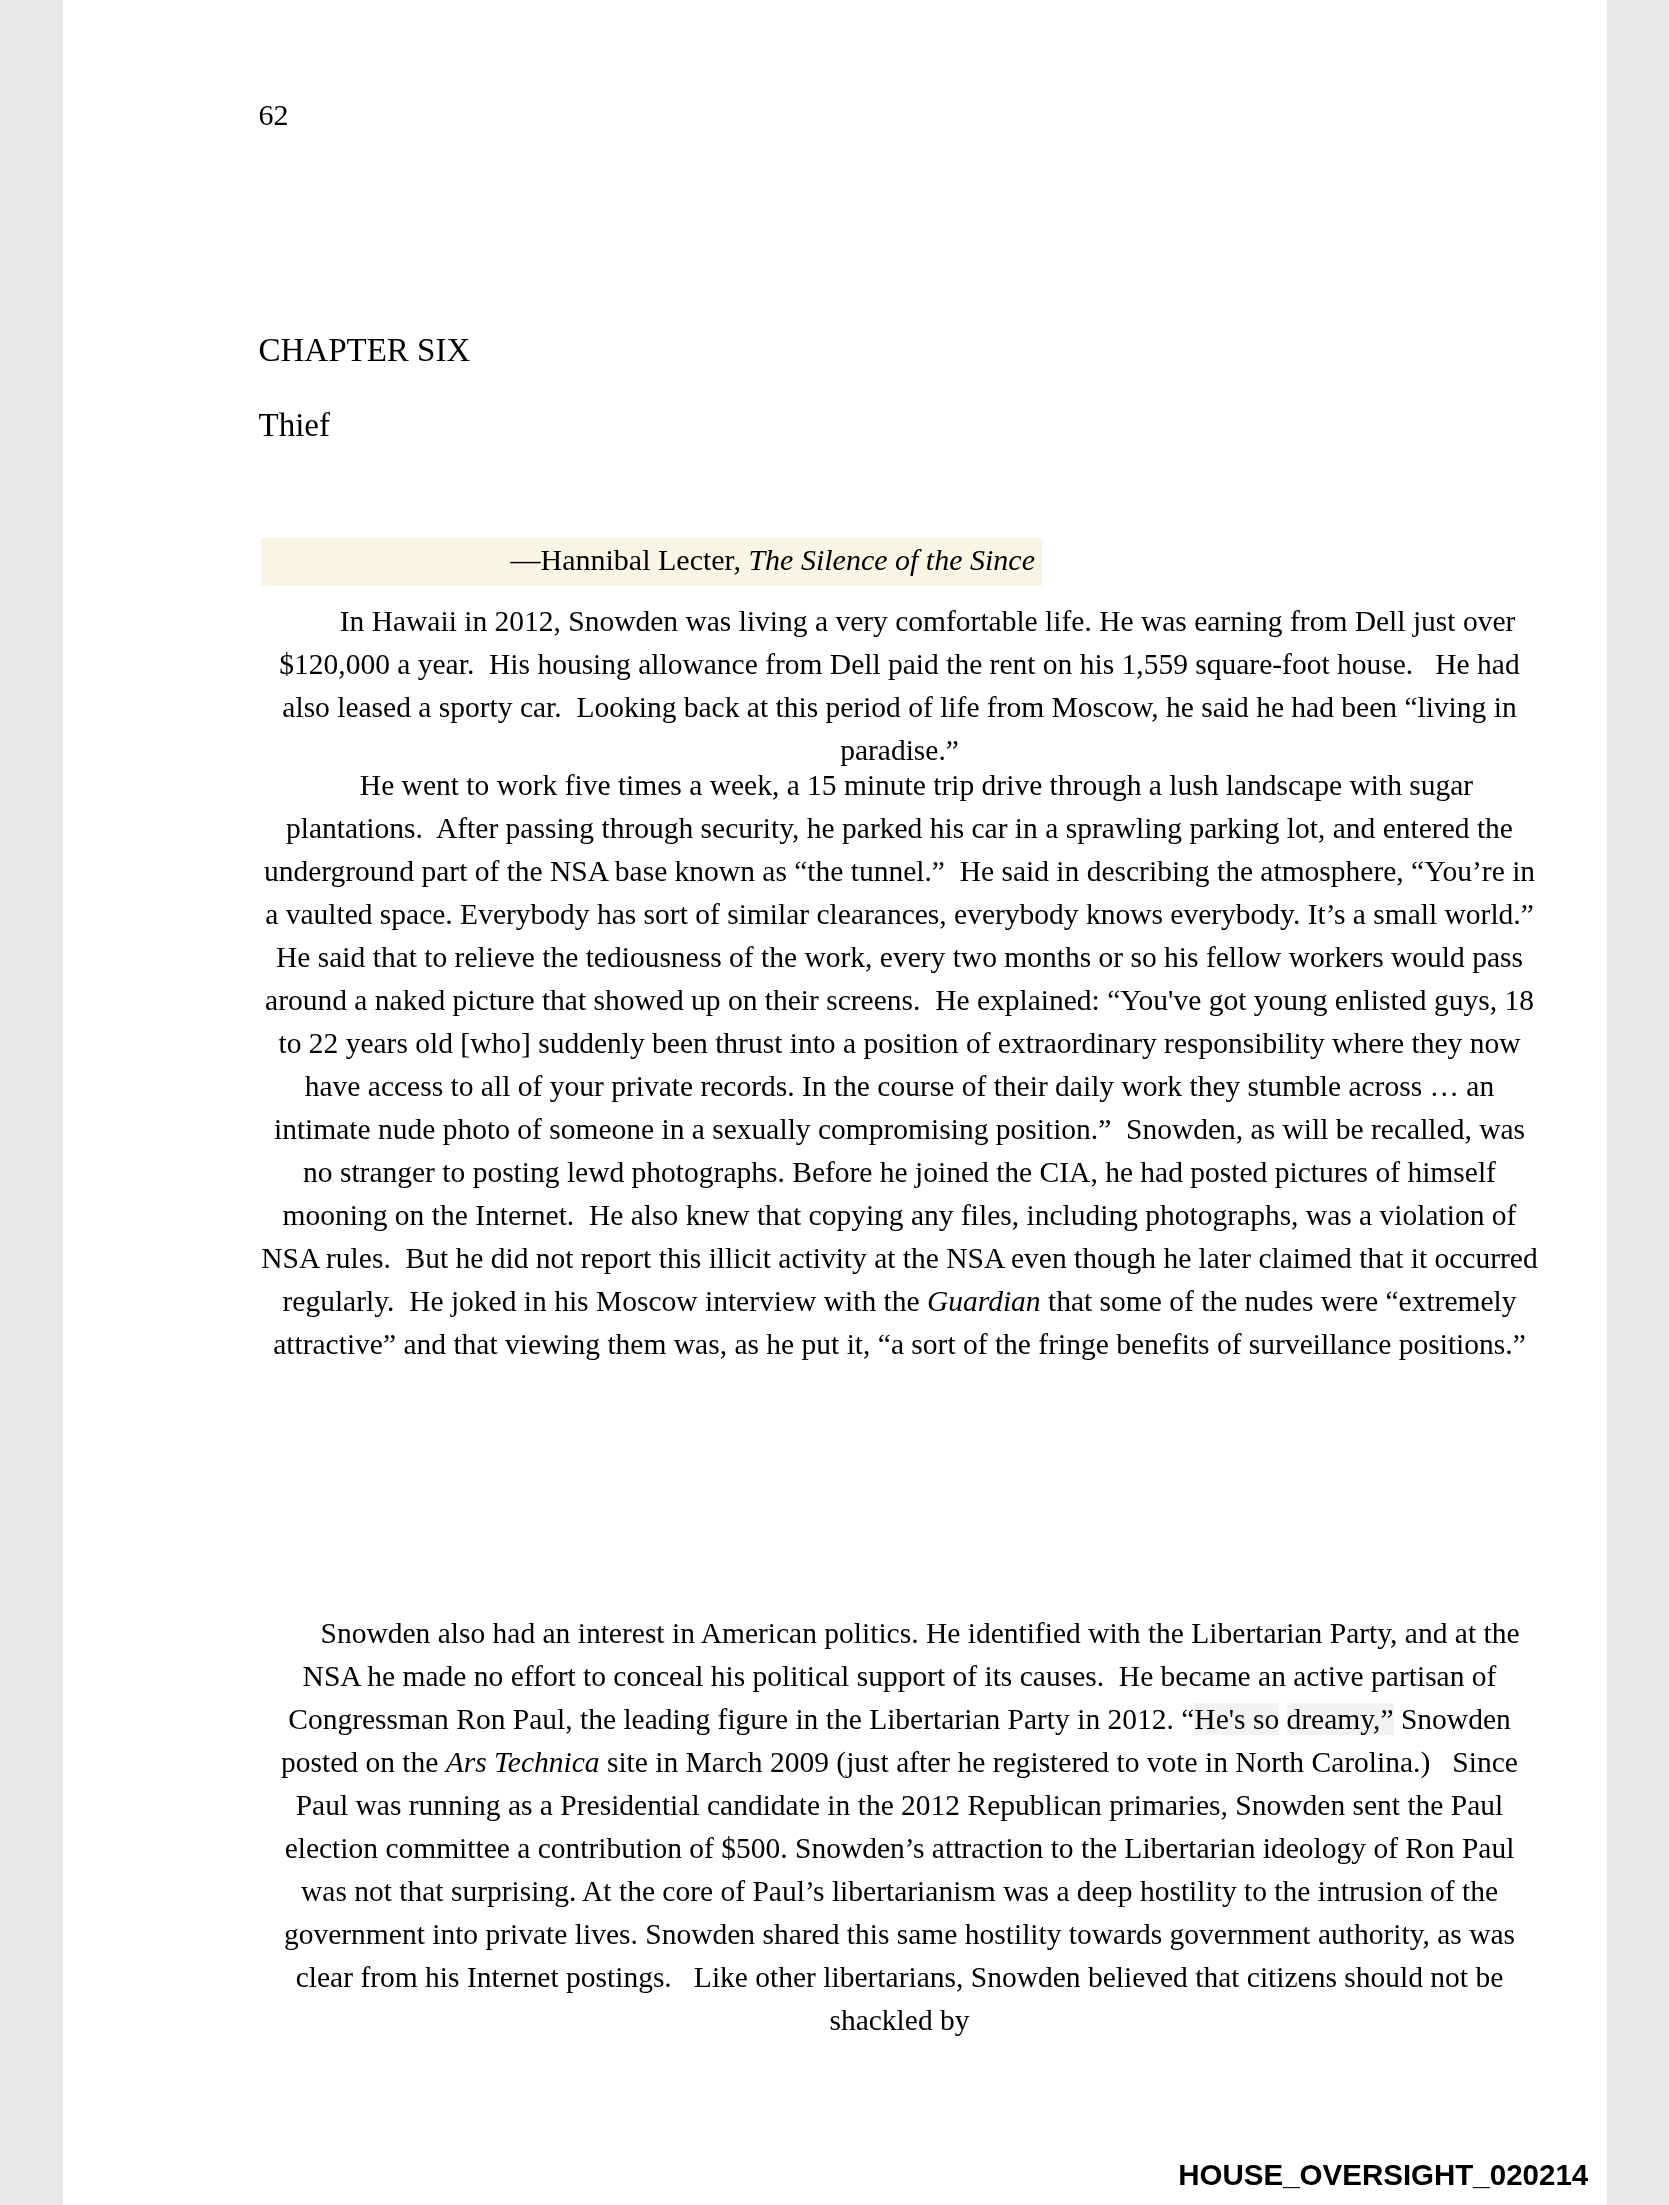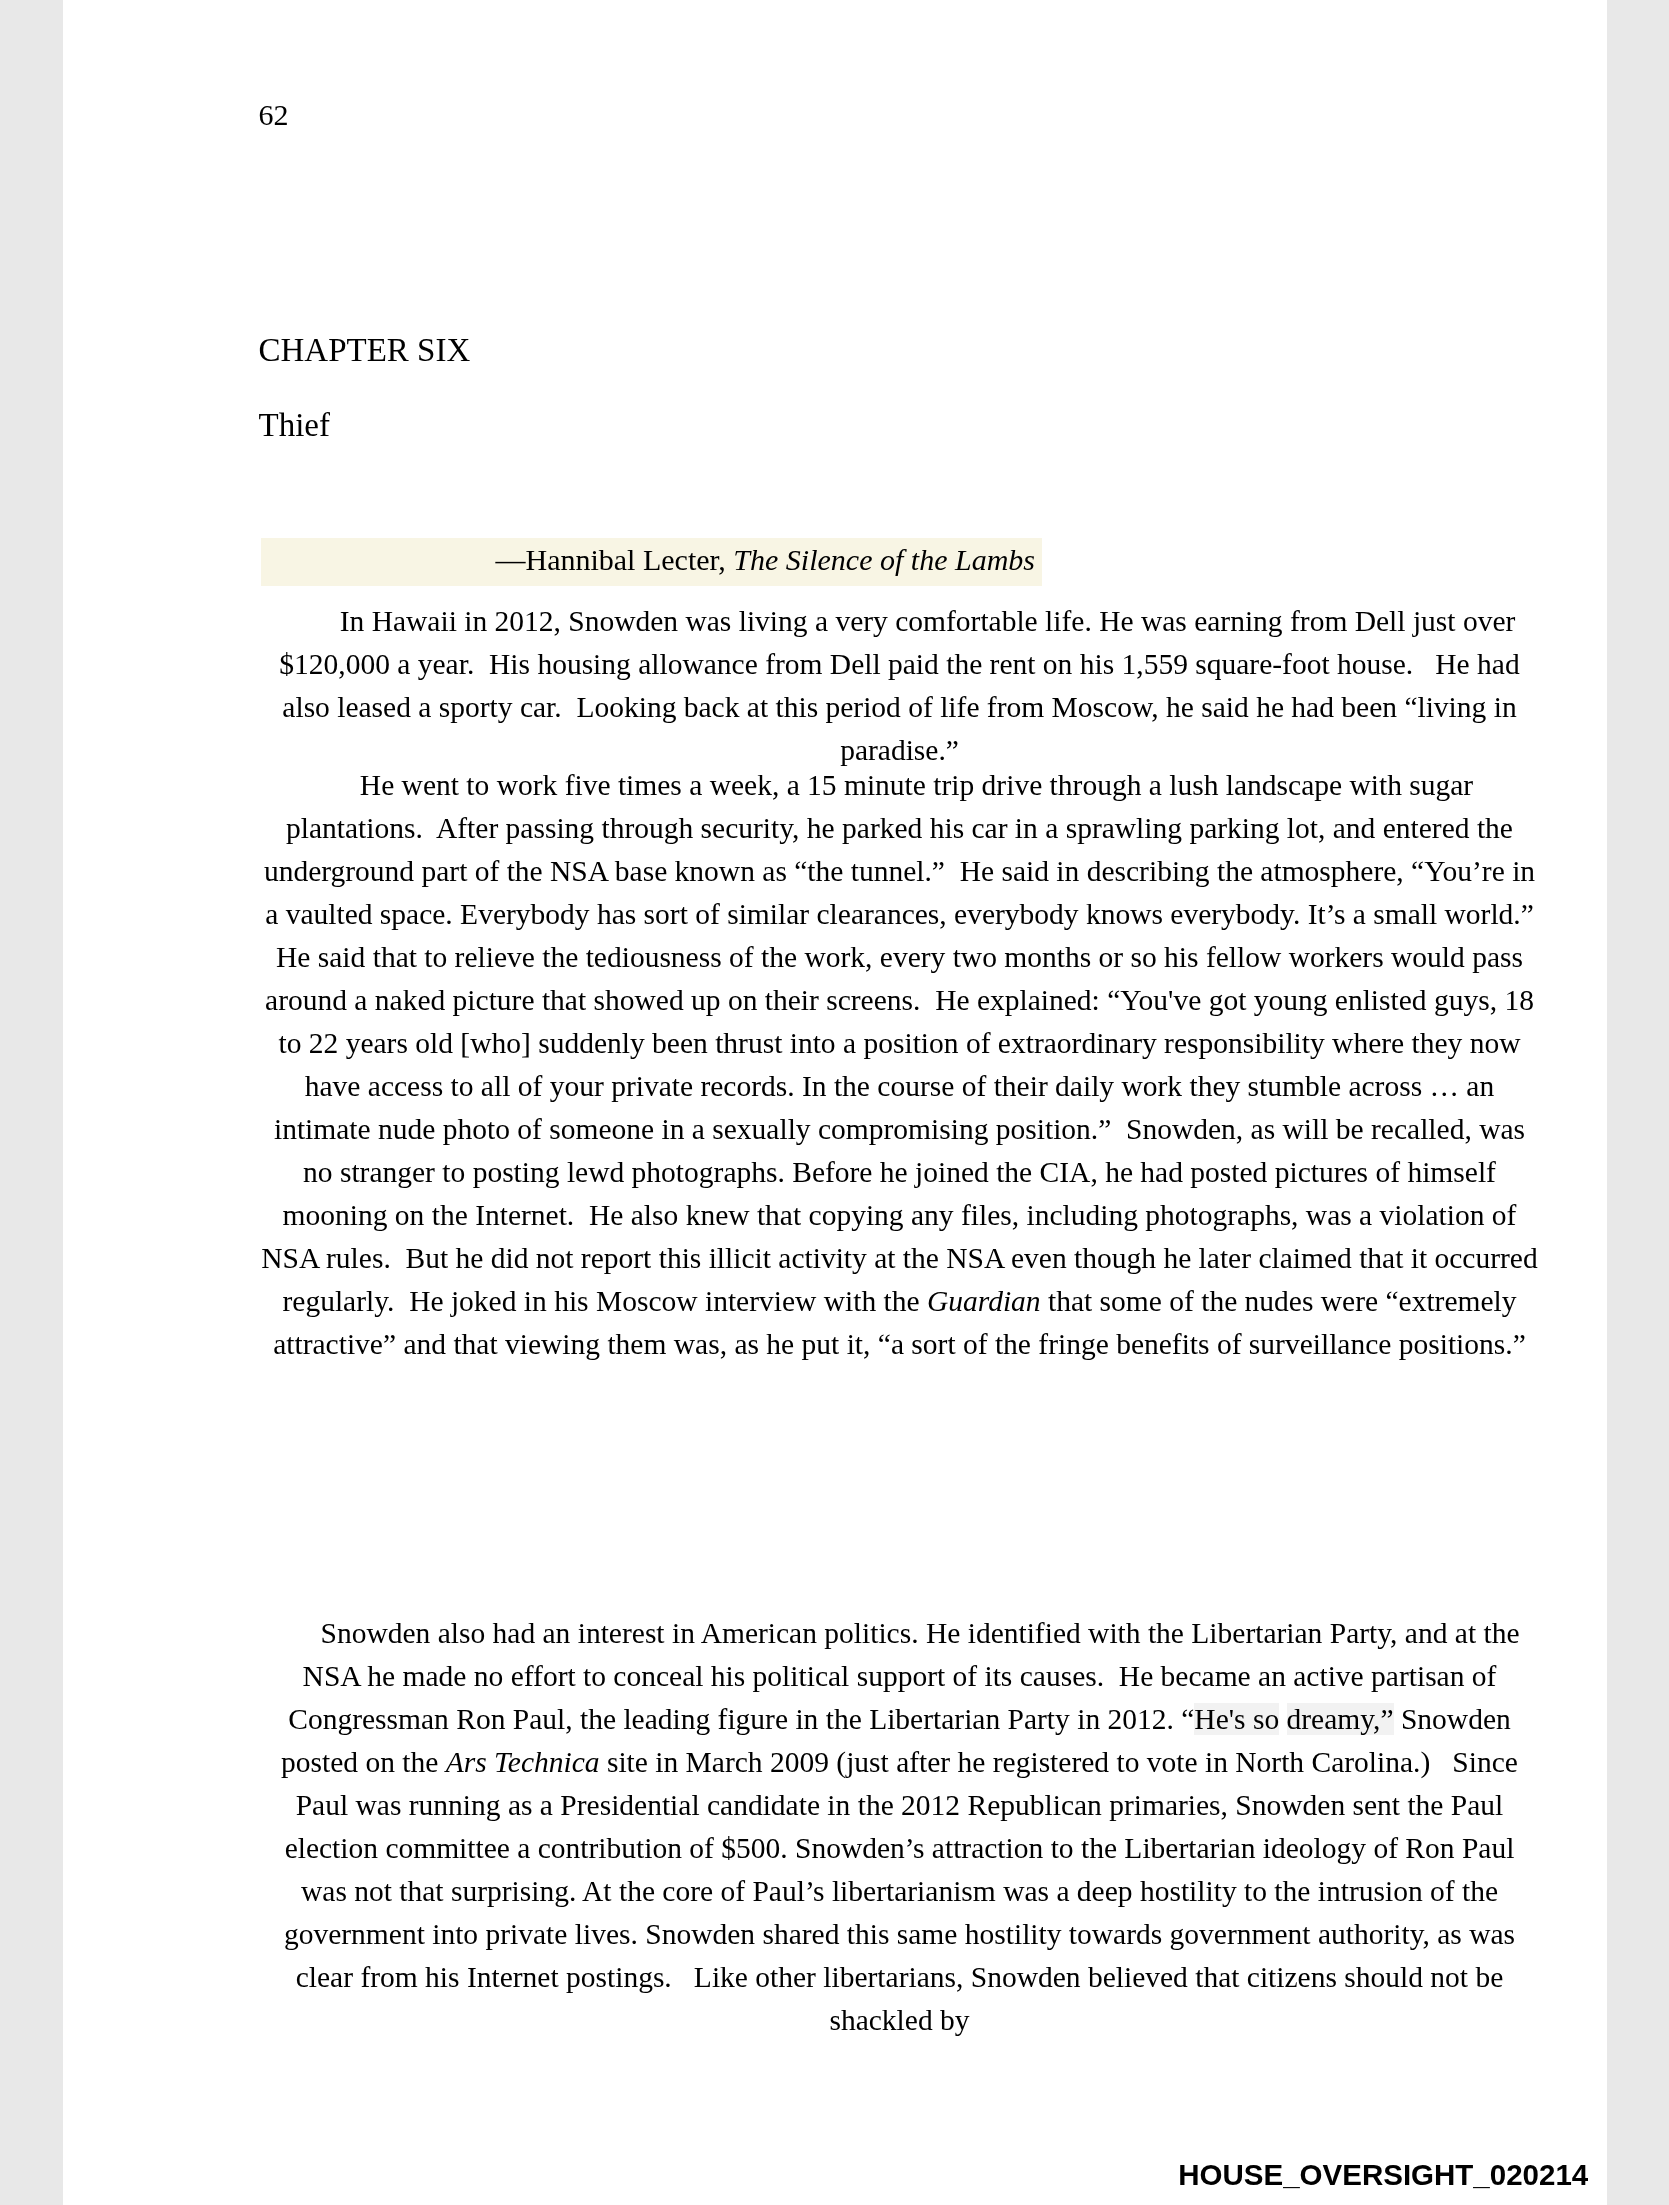--- a/index.html
+++ b/index.html
@@ -96,21 +96,21 @@
 
 <div class="page">
 
   <div class="page-number">62</div>
 
   <h1 class="chapter-heading">CHAPTER SIX</h1>
 
   <h2 class="chapter-subtitle">Thief</h2>
 
 
-  <div class="epigraph-attribution"><span>—Hannibal Lecter, </span><i>The Silence of the Lambs</i></div>
+  <div class="epigraph-attribution"><span>—Hannibal Lecter, </span><i>The Silence of the Since</i></div>
 
   <p class="body-paragraph p1"><span>In Hawaii in 2012, Snowden was living a very comfortable life. He was earning from Dell just over $120,000 a year.  His housing allowance from Dell paid the rent on his 1,559 square-foot house.   He had also leased a sporty car.  Looking back at this period of life from Moscow, he said he had been “living in paradise.”</span></p>
 
   <p class="body-paragraph p2"><span>He went to work five times a week, a 15 minute trip drive through a lush landscape with sugar plantations.  After passing through security, he parked his car in a sprawling parking lot, and entered the underground part of the NSA base known as “the tunnel.”  He said in describing the atmosphere, “You’re in a vaulted space. Everybody has sort of similar clearances, everybody knows everybody. It’s a small world.”  He said that to relieve the tediousness of the work, every two months or so his fellow workers would pass around a naked picture that showed up on their screens.  He explained: “You've got young enlisted guys, 18 to 22 years old [who] suddenly been thrust into a position of extraordinary responsibility where they now have access to all of your private records. In the course of their daily work they stumble across … an intimate nude photo of someone in a sexually compromising position.”  Snowden, as will be recalled, was no stranger to posting lewd photographs. Before he joined the CIA, he had posted pictures of himself mooning on the Internet.  He also knew that copying any files, including photographs, was a violation of NSA rules.  But he did not report this illicit activity at the NSA even though he later claimed that it occurred regularly.  He joked in his Moscow interview with the </span><i>Guardian</i><span> that some of the nudes were “extremely attractive” and that viewing them was, as he put it, “a sort of the fringe benefits of surveillance positions.”</span></p>
 
   <p class="body-paragraph p3"><span>Snowden also had an interest in American politics. He identified with the Libertarian Party, and at the NSA he made no effort to conceal his political support of its causes.  He became an active partisan of Congressman Ron Paul, the leading figure in the Libertarian Party in 2012. “</span><span class="hl-gray">He's so</span><span> </span><span class="hl-gray">dreamy,”</span><span> Snowden posted on the </span><i>Ars Technica</i><span> site in March 2009 (just after he registered to vote in North Carolina.)   Since Paul was running as a Presidential candidate in the 2012 Republican primaries, Snowden sent the Paul election committee a contribution of $500. Snowden’s attraction to the Libertarian ideology of Ron Paul was not that surprising. At the core of Paul’s libertarianism was a deep hostility to the intrusion of the government into private lives. Snowden shared this same hostility towards government authority, as was clear from his Internet postings.   Like other libertarians, Snowden believed that citizens should not be shackled by</span></p>
 
   <div class="bates-stamp">HOUSE_OVERSIGHT_020214</div>
 
 </div>

